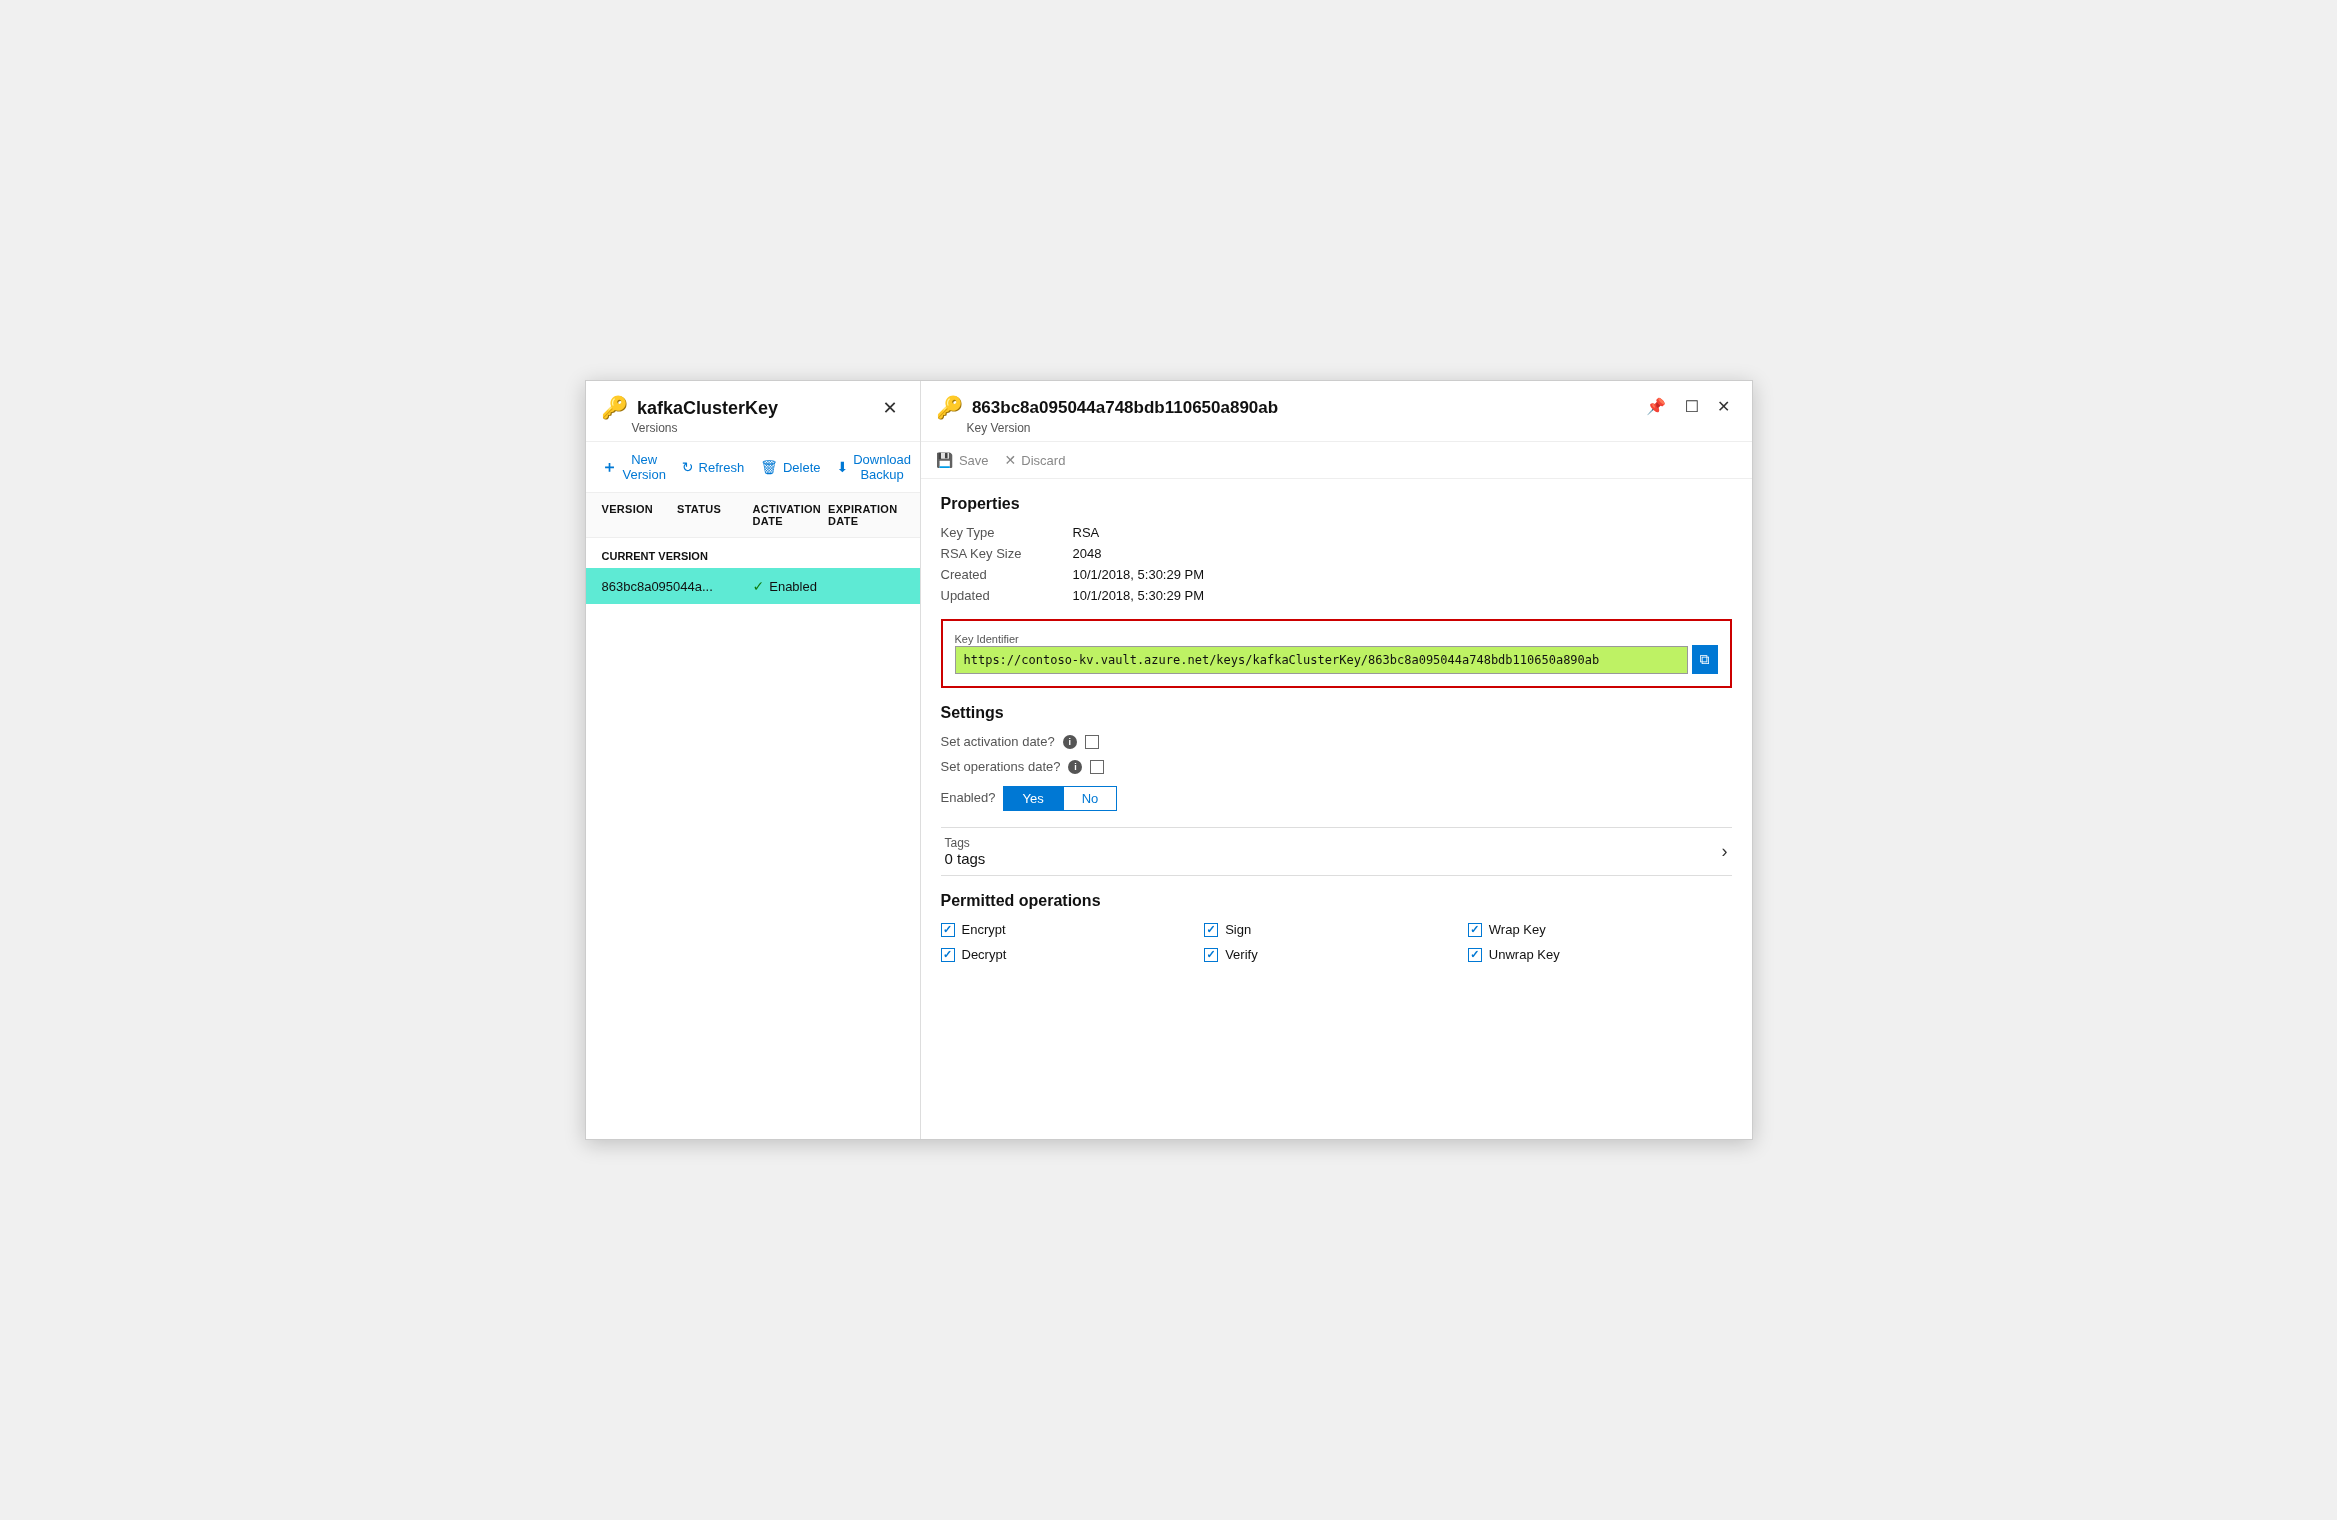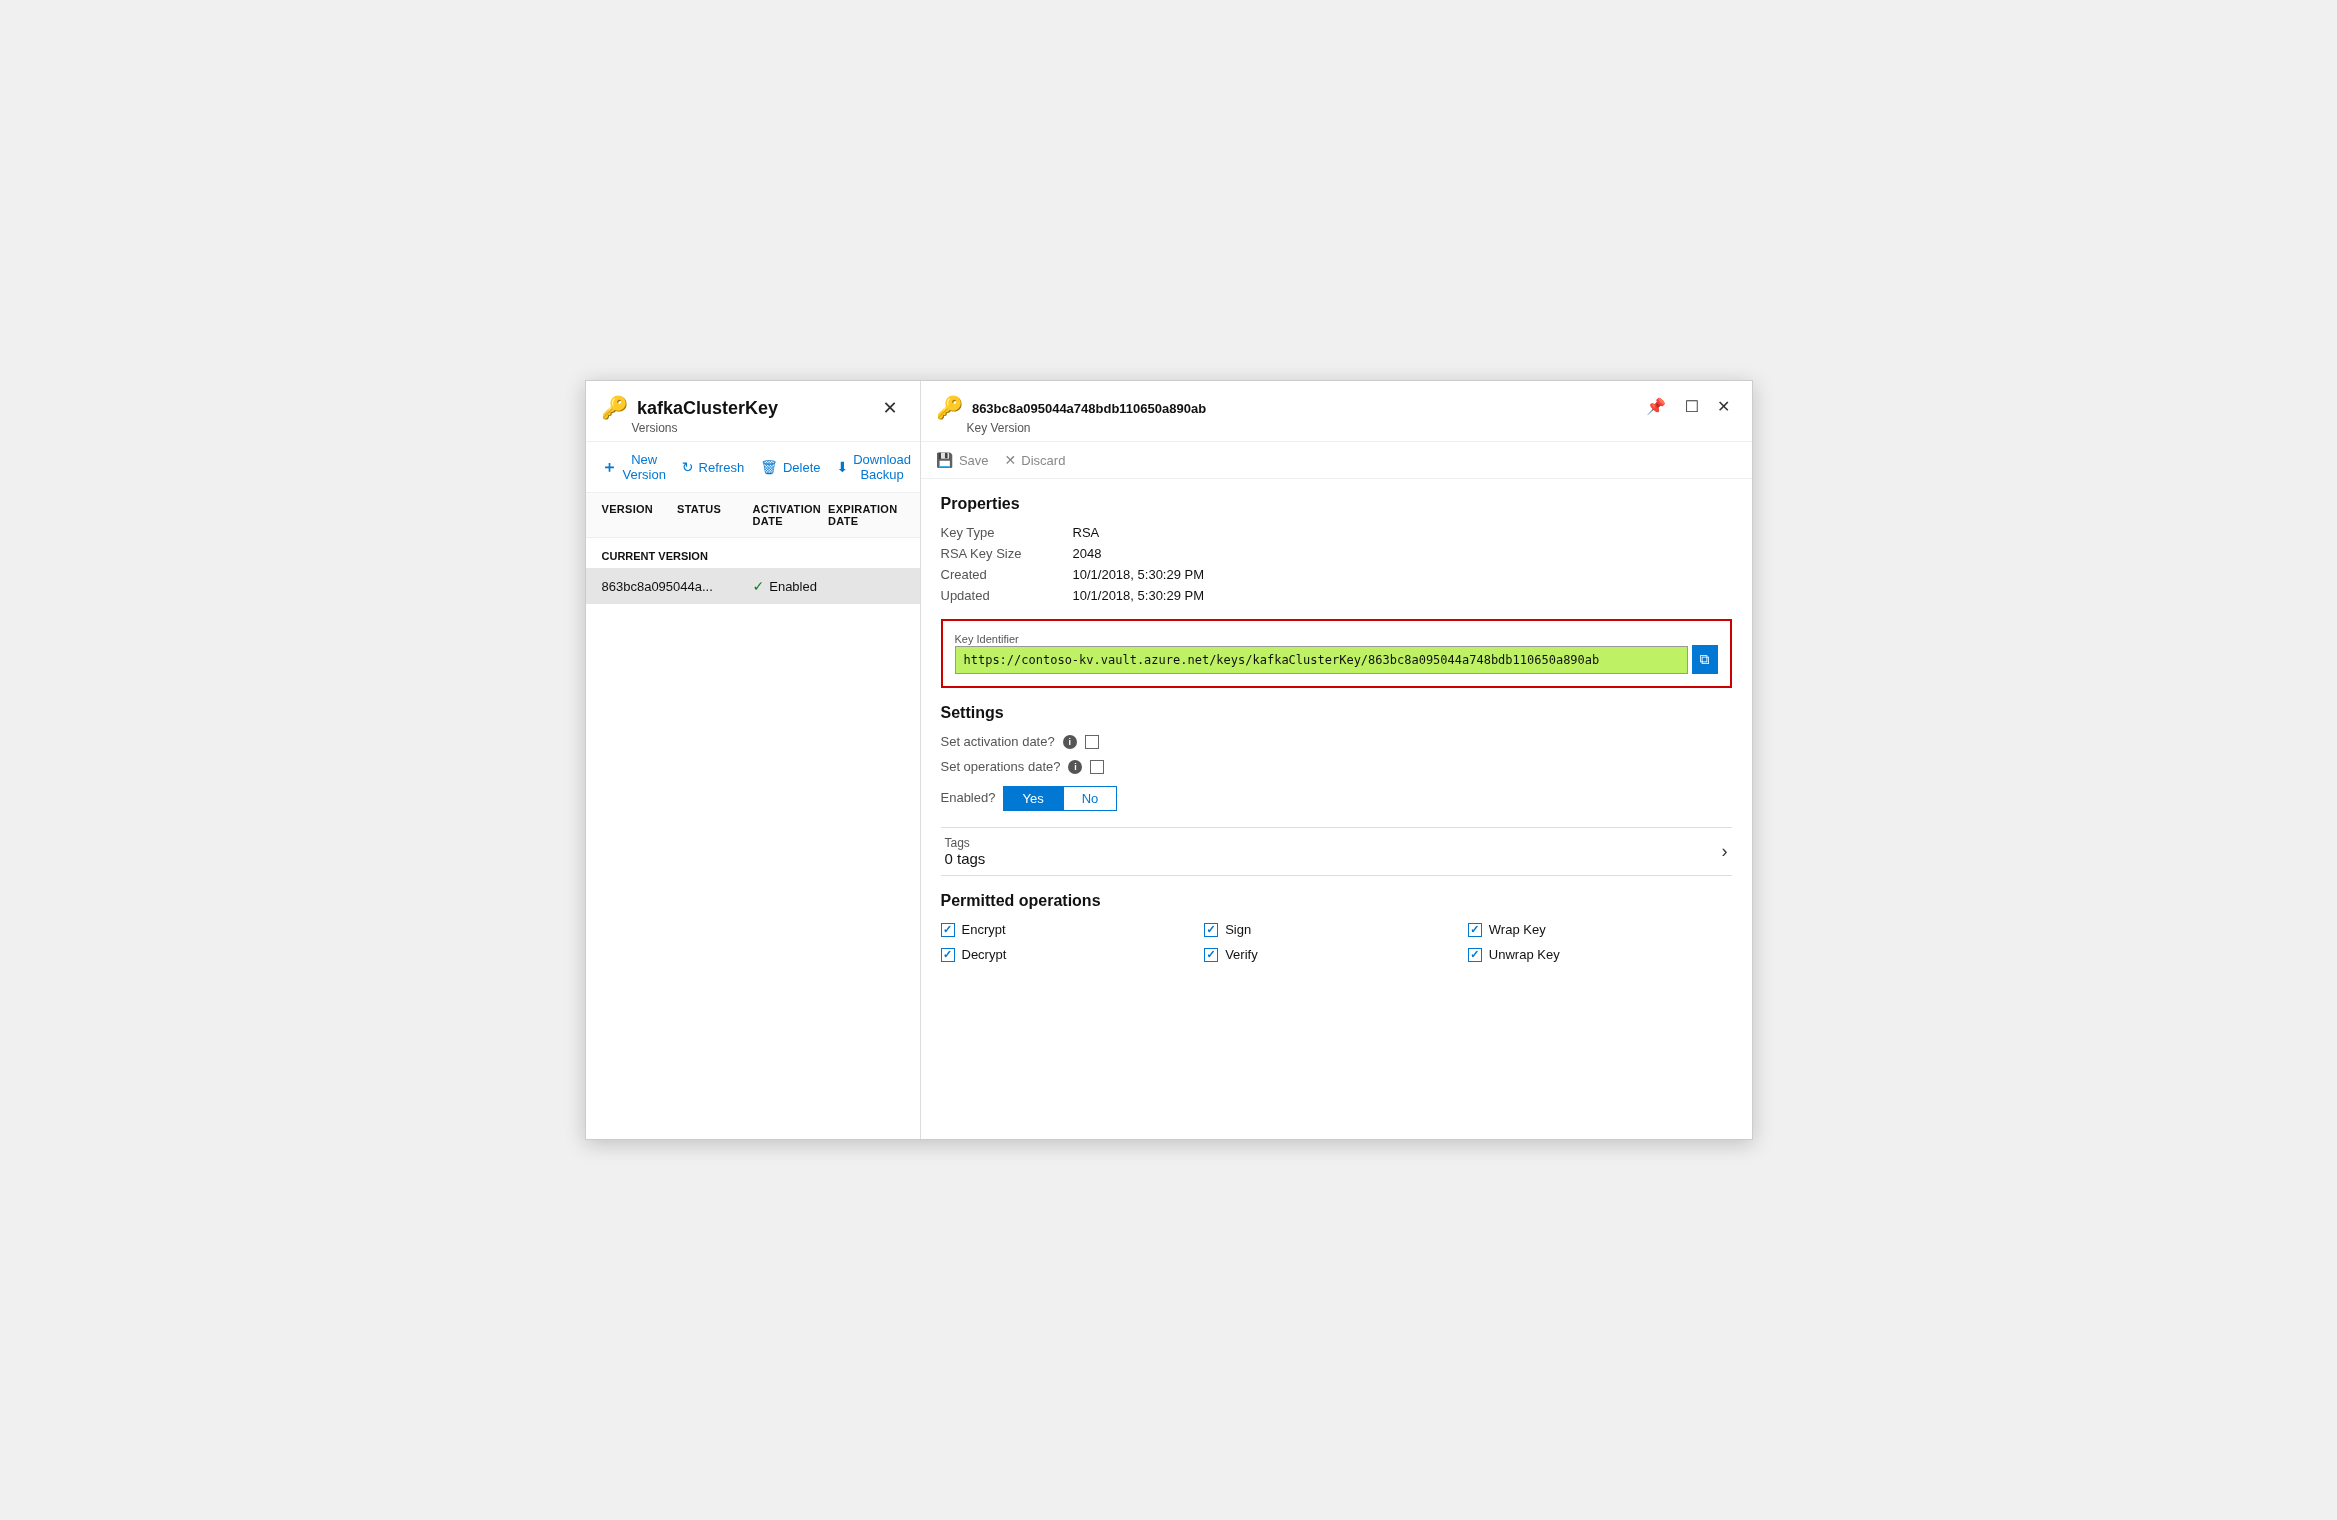--- a/index.html
+++ b/index.html
@@ -16,30 +16,30 @@
     .panel-subtitle { font-size: 12px; color: #555; margin-left: 30px; }
     .close-btn { background: none; border: none; cursor: pointer; font-size: 18px; color: #333; padding: 2px 6px; }
     .toolbar { display: flex; align-items: center; gap: 16px; padding: 10px 16px; border-bottom: 1px solid #eee; }
     .toolbar-btn { display: flex; align-items: center; gap: 5px; background: none; border: none; cursor: pointer; font-size: 13px; color: #0078d4; font-weight: 400; }
     .toolbar-btn .icon { font-size: 14px; }
     .toolbar-btn.new-version .icon { color: #0078d4; font-size: 16px; font-weight: bold; }
     .toolbar-btn.delete-btn .icon { color: #0078d4; }
     .table-header { display: grid; grid-template-columns: 1fr 1fr 1fr 1fr; padding: 10px 16px; background: #fafafa; border-bottom: 1px solid #eee; }
     .table-header span { font-size: 11px; font-weight: 700; color: #111; text-transform: uppercase; letter-spacing: 0.3px; }
     .section-label { font-size: 11px; font-weight: 700; color: #111; padding: 12px 16px 6px; }
-    .version-row { display: grid; grid-template-columns: 1fr 1fr; padding: 10px 16px; background: #e5e5e5; cursor: pointer; align-items: center; }
+    .version-row { display: grid; grid-template-columns: 1fr 1fr; padding: 10px 16px; background: #5eead4; cursor: pointer; align-items: center; }
     .version-id { font-size: 13px; color: #111; }
     .version-status { display: flex; align-items: center; gap: 5px; font-size: 13px; color: #111; }
     .check-mark { color: #107c10; font-size: 14px; }
 
     
     .right-panel { flex: 1; display: flex; flex-direction: column; overflow-y: auto; }
     .right-header { padding: 14px 16px 6px; border-bottom: 1px solid #eee; display: flex; justify-content: space-between; align-items: flex-start; }
     .right-title-row { display: flex; align-items: center; gap: 8px; }
-    .right-title { font-size: 13px; font-weight: 600; color: #111; }
+    .right-title { font-size: 17px; font-weight: 600; color: #111; }
     .right-subtitle { font-size: 12px; color: #555; margin-left: 30px; }
     .right-header-icons { display: flex; gap: 8px; align-items: center; }
     .right-toolbar { display: flex; gap: 16px; padding: 10px 16px; border-bottom: 1px solid #eee; }
     .right-toolbar-btn { display: flex; align-items: center; gap: 5px; background: none; border: none; cursor: pointer; font-size: 13px; color: #888; }
     .right-toolbar-btn .icon { font-size: 14px; }
     .right-content { padding: 16px 20px; flex: 1; }
 
     
     .section-title { font-size: 16px; font-weight: 600; color: #111; margin-bottom: 12px; }
     .prop-grid { display: grid; grid-template-columns: 120px 1fr; gap: 6px 12px; margin-bottom: 16px; }

